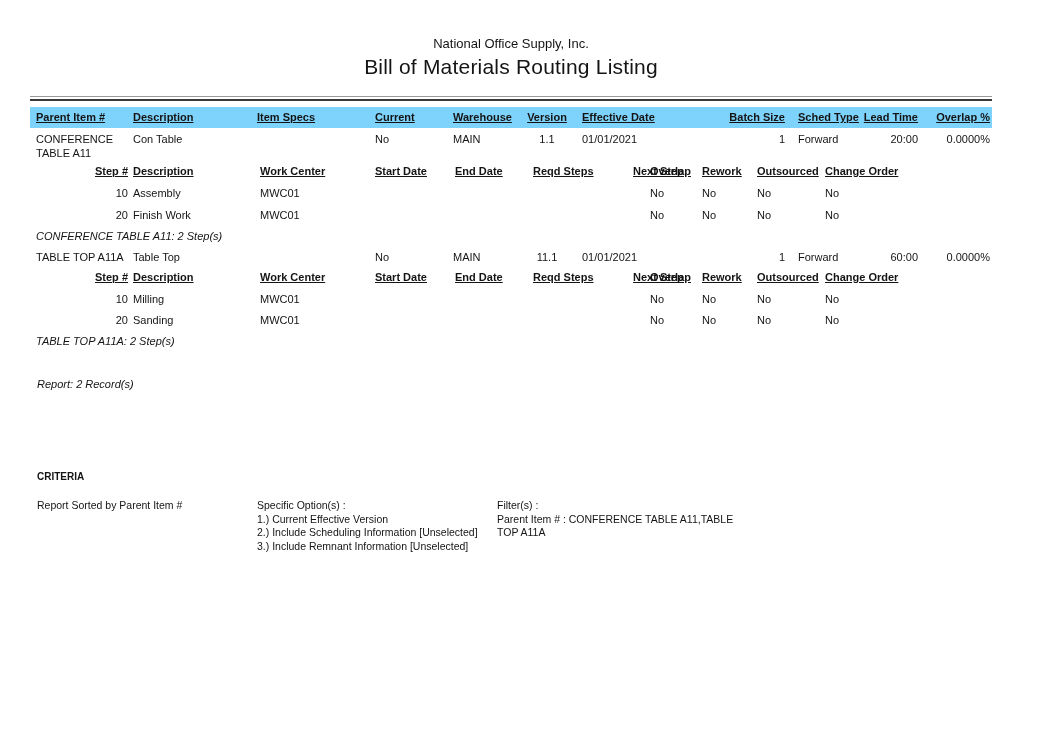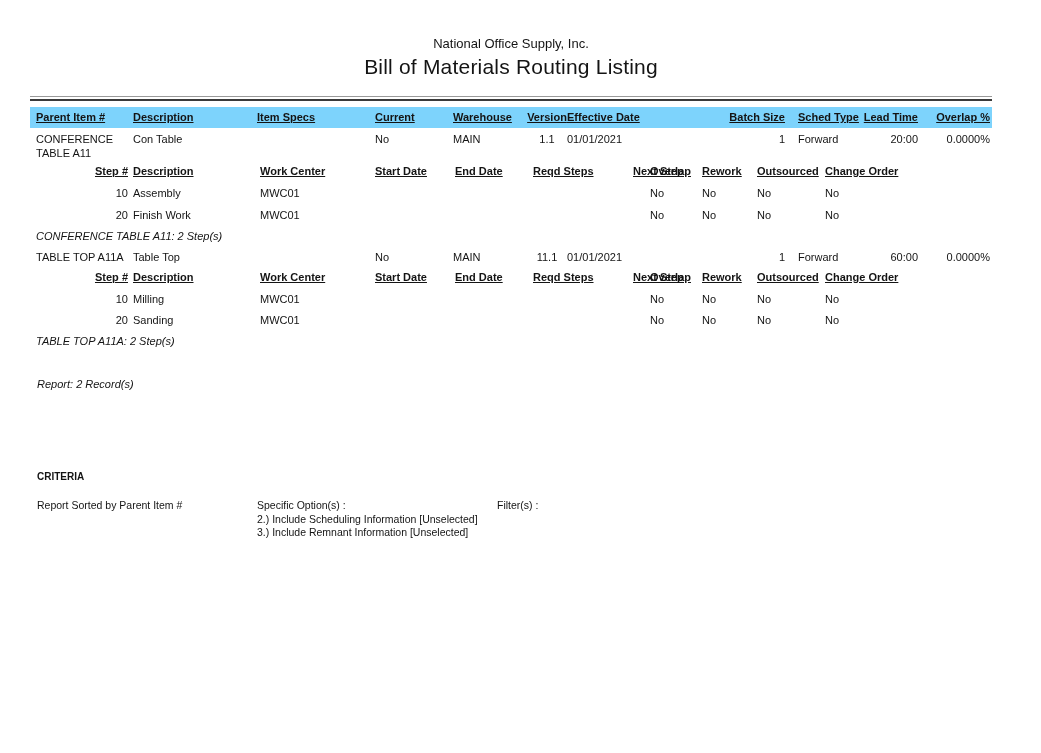--- a/index.html
+++ b/index.html
@@ -19,21 +19,21 @@
   .row{position:absolute;left:30px;width:962px;font-size:11px;line-height:14px;}
   .cell{position:absolute;top:0;white-space:nowrap;}
   .hdr .cell{font-weight:bold;text-decoration:underline;font-size:11px;}
   
   .mc1{left:6px;width:95px;white-space:normal;}
   .mc2{left:103px;width:118px;}
   .mc3{left:227px;width:112px;}
   .mc4{left:345px;width:72px;}
   .mc5{left:423px;width:82px;}
   .mc6{left:477px;width:80px;text-align:center;}
-  .mc7{left:537px;width:105px;}
+  .mc7{left:552px;width:105px;}
   .mc8{left:685px;width:70px;text-align:right;}
   .mc9{left:768px;width:70px;}
   .mc10{left:818px;width:70px;text-align:right;}
   .mc11{left:890px;width:70px;text-align:right;}
   
   .sc1{left:48px;width:50px;text-align:right;}
   .sc2{left:103px;width:122px;}
   .sc3{left:230px;width:110px;}
   .sc4{left:345px;width:76px;}
   .sc5{left:425px;width:76px;}
@@ -187,22 +187,24 @@
     <span class="cell" style="left:7px;">Report: 2 Record(s)</span>
   </div>
 
   <div class="criteria-heading">CRITERIA</div>
 
   <div class="criteria-row">
     <span class="cell cc1">Report Sorted by Parent Item #</span>
 
     <span class="cell cc2">
       <div>Specific Option(s) :</div>
+      <div>1.) Current Effective Version</div>
       <div>2.) Include Scheduling Information [Unselected]</div>
       <div>3.) Include Remnant Information [Unselected]</div>
     </span>
 
     <span class="cell cc3">
       <div>Filter(s) :</div>
+      <div>Parent Item # : CONFERENCE TABLE A11,TABLE TOP A11A</div>
     </span>
   </div>
 
 </div>
 
 </body></html>

